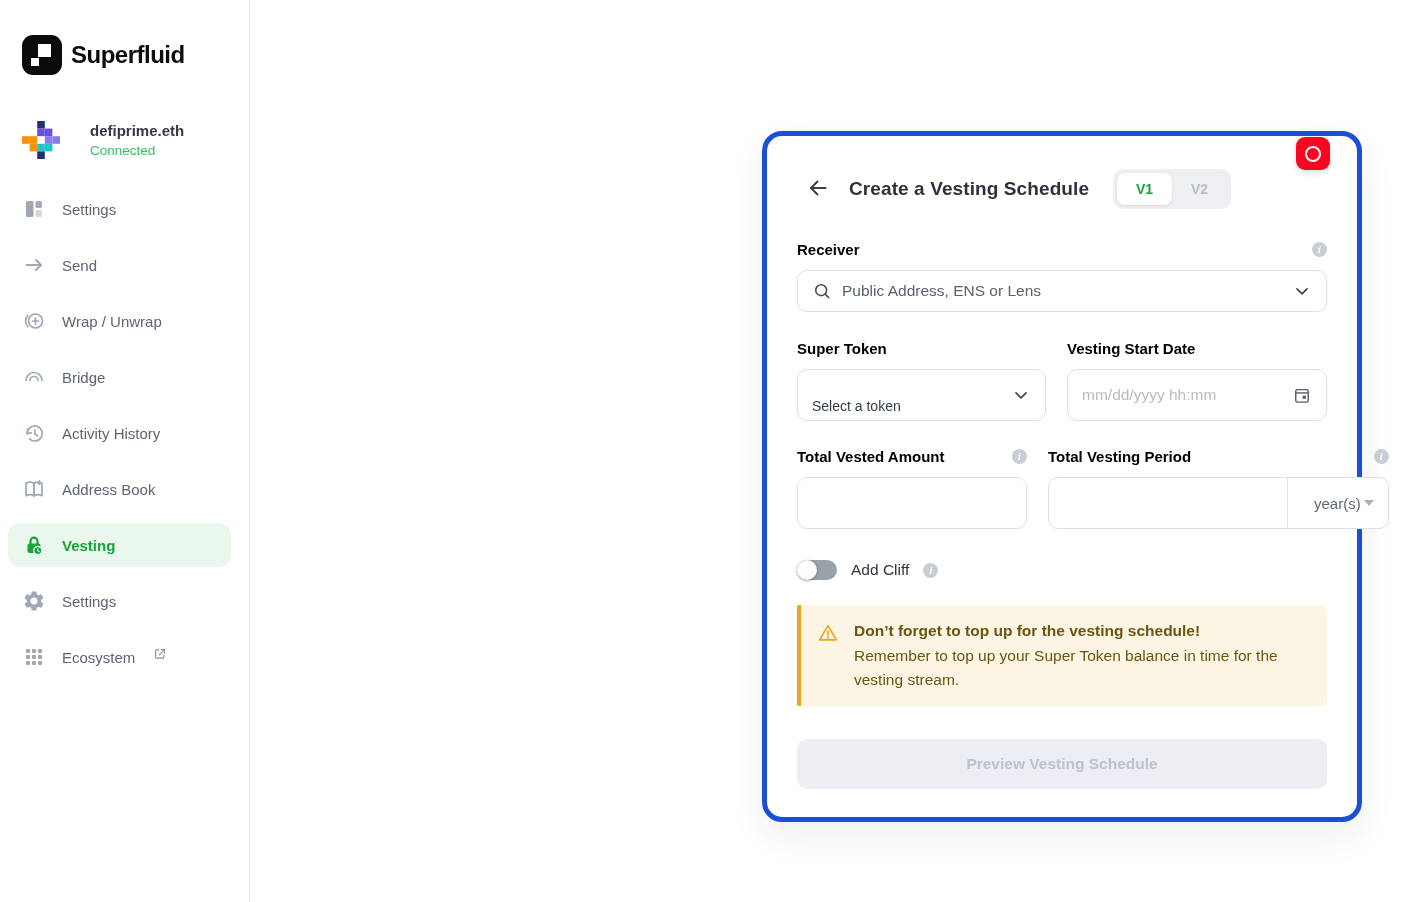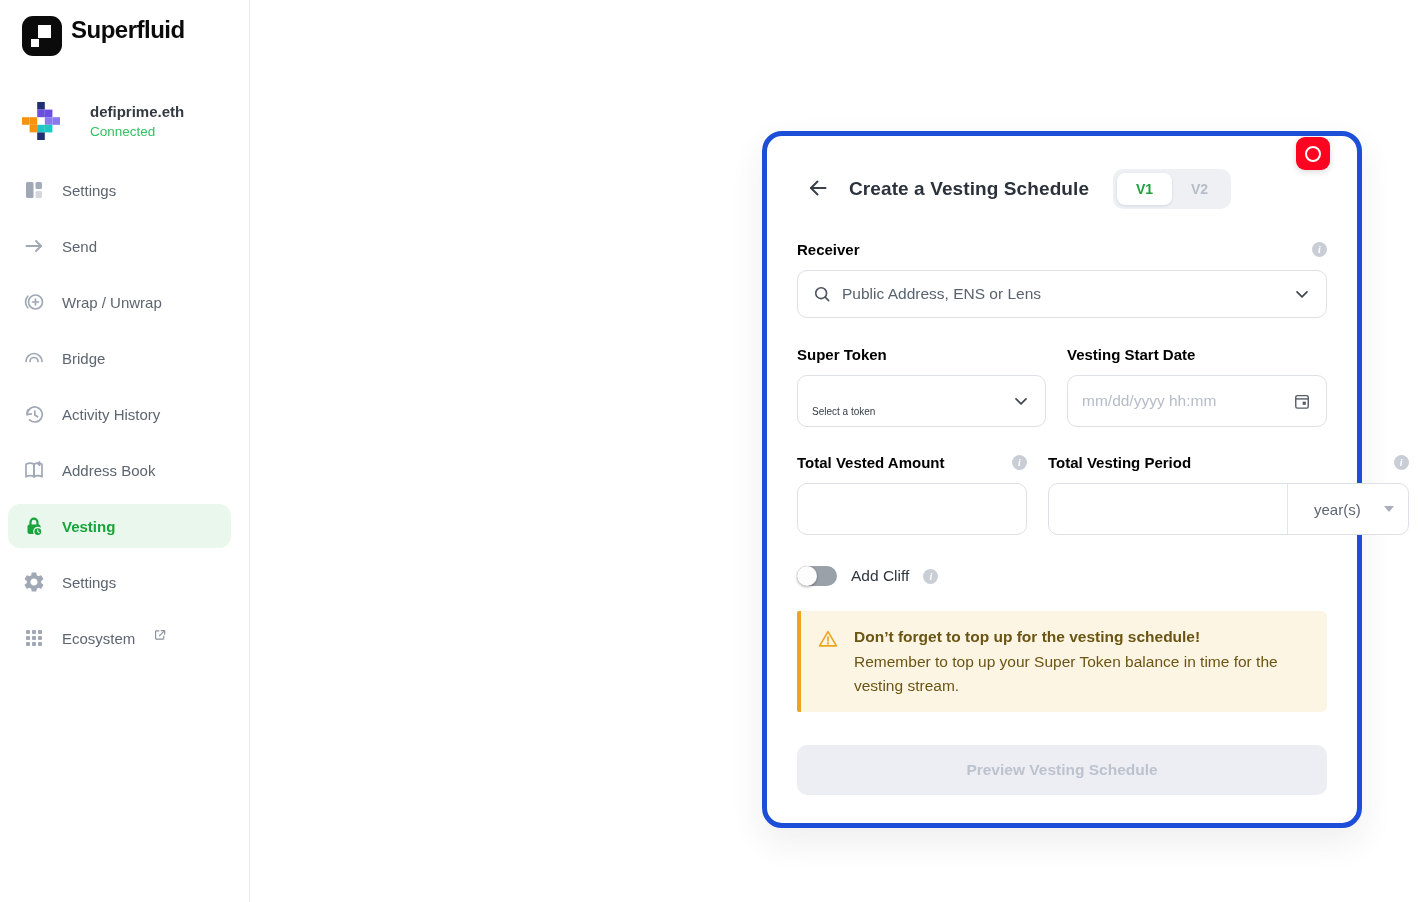--- a/index.html
+++ b/index.html
@@ -6,21 +6,21 @@
   html,body { width:1418px; height:902px; overflow:hidden; }
   body {
     font-family:"Liberation Sans", sans-serif;
     background:#ffffff; color:#30363E; display:flex;
   }
   
   .sidebar {
     width:250px; min-width:250px; height:100%;
     border-right:1px solid #E7E9EE; background:#fff; padding-top:16px;
   }
-  .logo-row { display:flex; align-items:flex-start; gap:9px; padding:0 22px; height:40px; cursor:pointer; }
+  .logo-row { display:flex; align-items:center; gap:9px; padding:0 22px; height:40px; cursor:pointer;margin-top:19px; }
   .logo-text { font-size:24px; font-weight:700; letter-spacing:-0.5px; color:#0B0B0C; }
   .account { display:flex; align-items:center; gap:30px; padding:0 22px; margin-top:46px; cursor:pointer; }
   .avatar { width:38px; height:38px; display:block; }
   .acc-name { font-size:15px; font-weight:700; color:#333A42; }
   .acc-status { font-size:13.5px; color:#30C35F; margin-top:4px; }
   .nav { margin-top:28px; display:flex; flex-direction:column; }
   .nav-item {
     display:flex; align-items:center; gap:16px; height:44px;
     margin:0 18px 12px 8px; padding-left:14px; border-radius:12px;
     color:#5D6570; cursor:pointer; text-decoration:none;
@@ -56,38 +56,38 @@
   
   .label-row { display:flex; align-items:center; justify-content:space-between; margin-bottom:12px; }
   .field-label { font-size:15px; font-weight:600; color:#000000; }
   .info-dot {
     width:15px; height:15px; border-radius:50%; background:#C9CED6; color:#fff;
     font-size:10px; font-weight:700; display:inline-flex; align-items:center; justify-content:center;
     font-family:"Liberation Serif", serif; font-style:italic; cursor:pointer; flex:none;
   }
   .inputbox {
     display:flex; align-items:center; border:1px solid #DDE0E5; border-radius:10px;
-    background:#fff; height:48px; padding:0 14px; gap:10px;
+    background:#fff; height:42px; padding:0 14px; gap:10px;
   }
   .inputbox input {
     flex:1; min-width:0; border:none; outline:none; font-family:inherit;
     font-size:15.5px; color:#333A43; background:transparent;
   }
   .inputbox input::placeholder { color:#B6BCC8; }
   .inputbox.receiver { margin-bottom:28px; }
   .inputbox.receiver input::placeholder { color:#59626E; }
   .icon-sm { width:20px; height:20px; color:#4A525C; flex:none; display:flex; align-items:center; justify-content:center; }
   .chev { width:20px; height:20px; color:#3E454E; flex:none; cursor:pointer; }
   .grid2 { display:grid; grid-template-columns:1fr 1fr; column-gap:21px; margin-bottom:27px; }
   .grid2 .inputbox { height:52px; }
-  .select-display { flex:1; font-size:10px; color:#343C46; cursor:pointer;margin-top:21px; }
+  .select-display { flex:1; font-size:14px; color:#343C46; cursor:pointer;margin-top:21px; }
   .inputbox.period { padding:0; overflow:hidden; }
   .inputbox.period input { padding:0 14px; }
   .period-div { width:1px; align-self:stretch; background:#E3E5E9; }
-  .unit-btn { display:flex; align-items:center; gap:23px; padding:0 14px 0 16px; cursor:pointer; height:100%; }
+  .unit-btn { display:flex; align-items:center; gap:3px; padding:0 14px 0 16px; cursor:pointer; height:100%; }
   .unit-label { font-size:15px; color:#5E6672; }
   .unit-caret { width:0; height:0; border-left:5px solid transparent; border-right:5px solid transparent; border-top:6px solid #AAB0BB; }
   
   .toggle-row { display:flex; align-items:center; gap:14px; margin:30px 0 24px; }
   .switch { position:relative; width:40px; height:22px; cursor:pointer; flex:none; }
   .switch .track { position:absolute; inset:1px 0; border-radius:11px; background:#9BA1A9; }
   .switch .thumb {
     position:absolute; left:0px; top:1px; width:20px; height:20px; border-radius:50%;
     background:#FDFDFD; box-shadow:0 1px 3px rgba(0,0,0,.35);
   }

